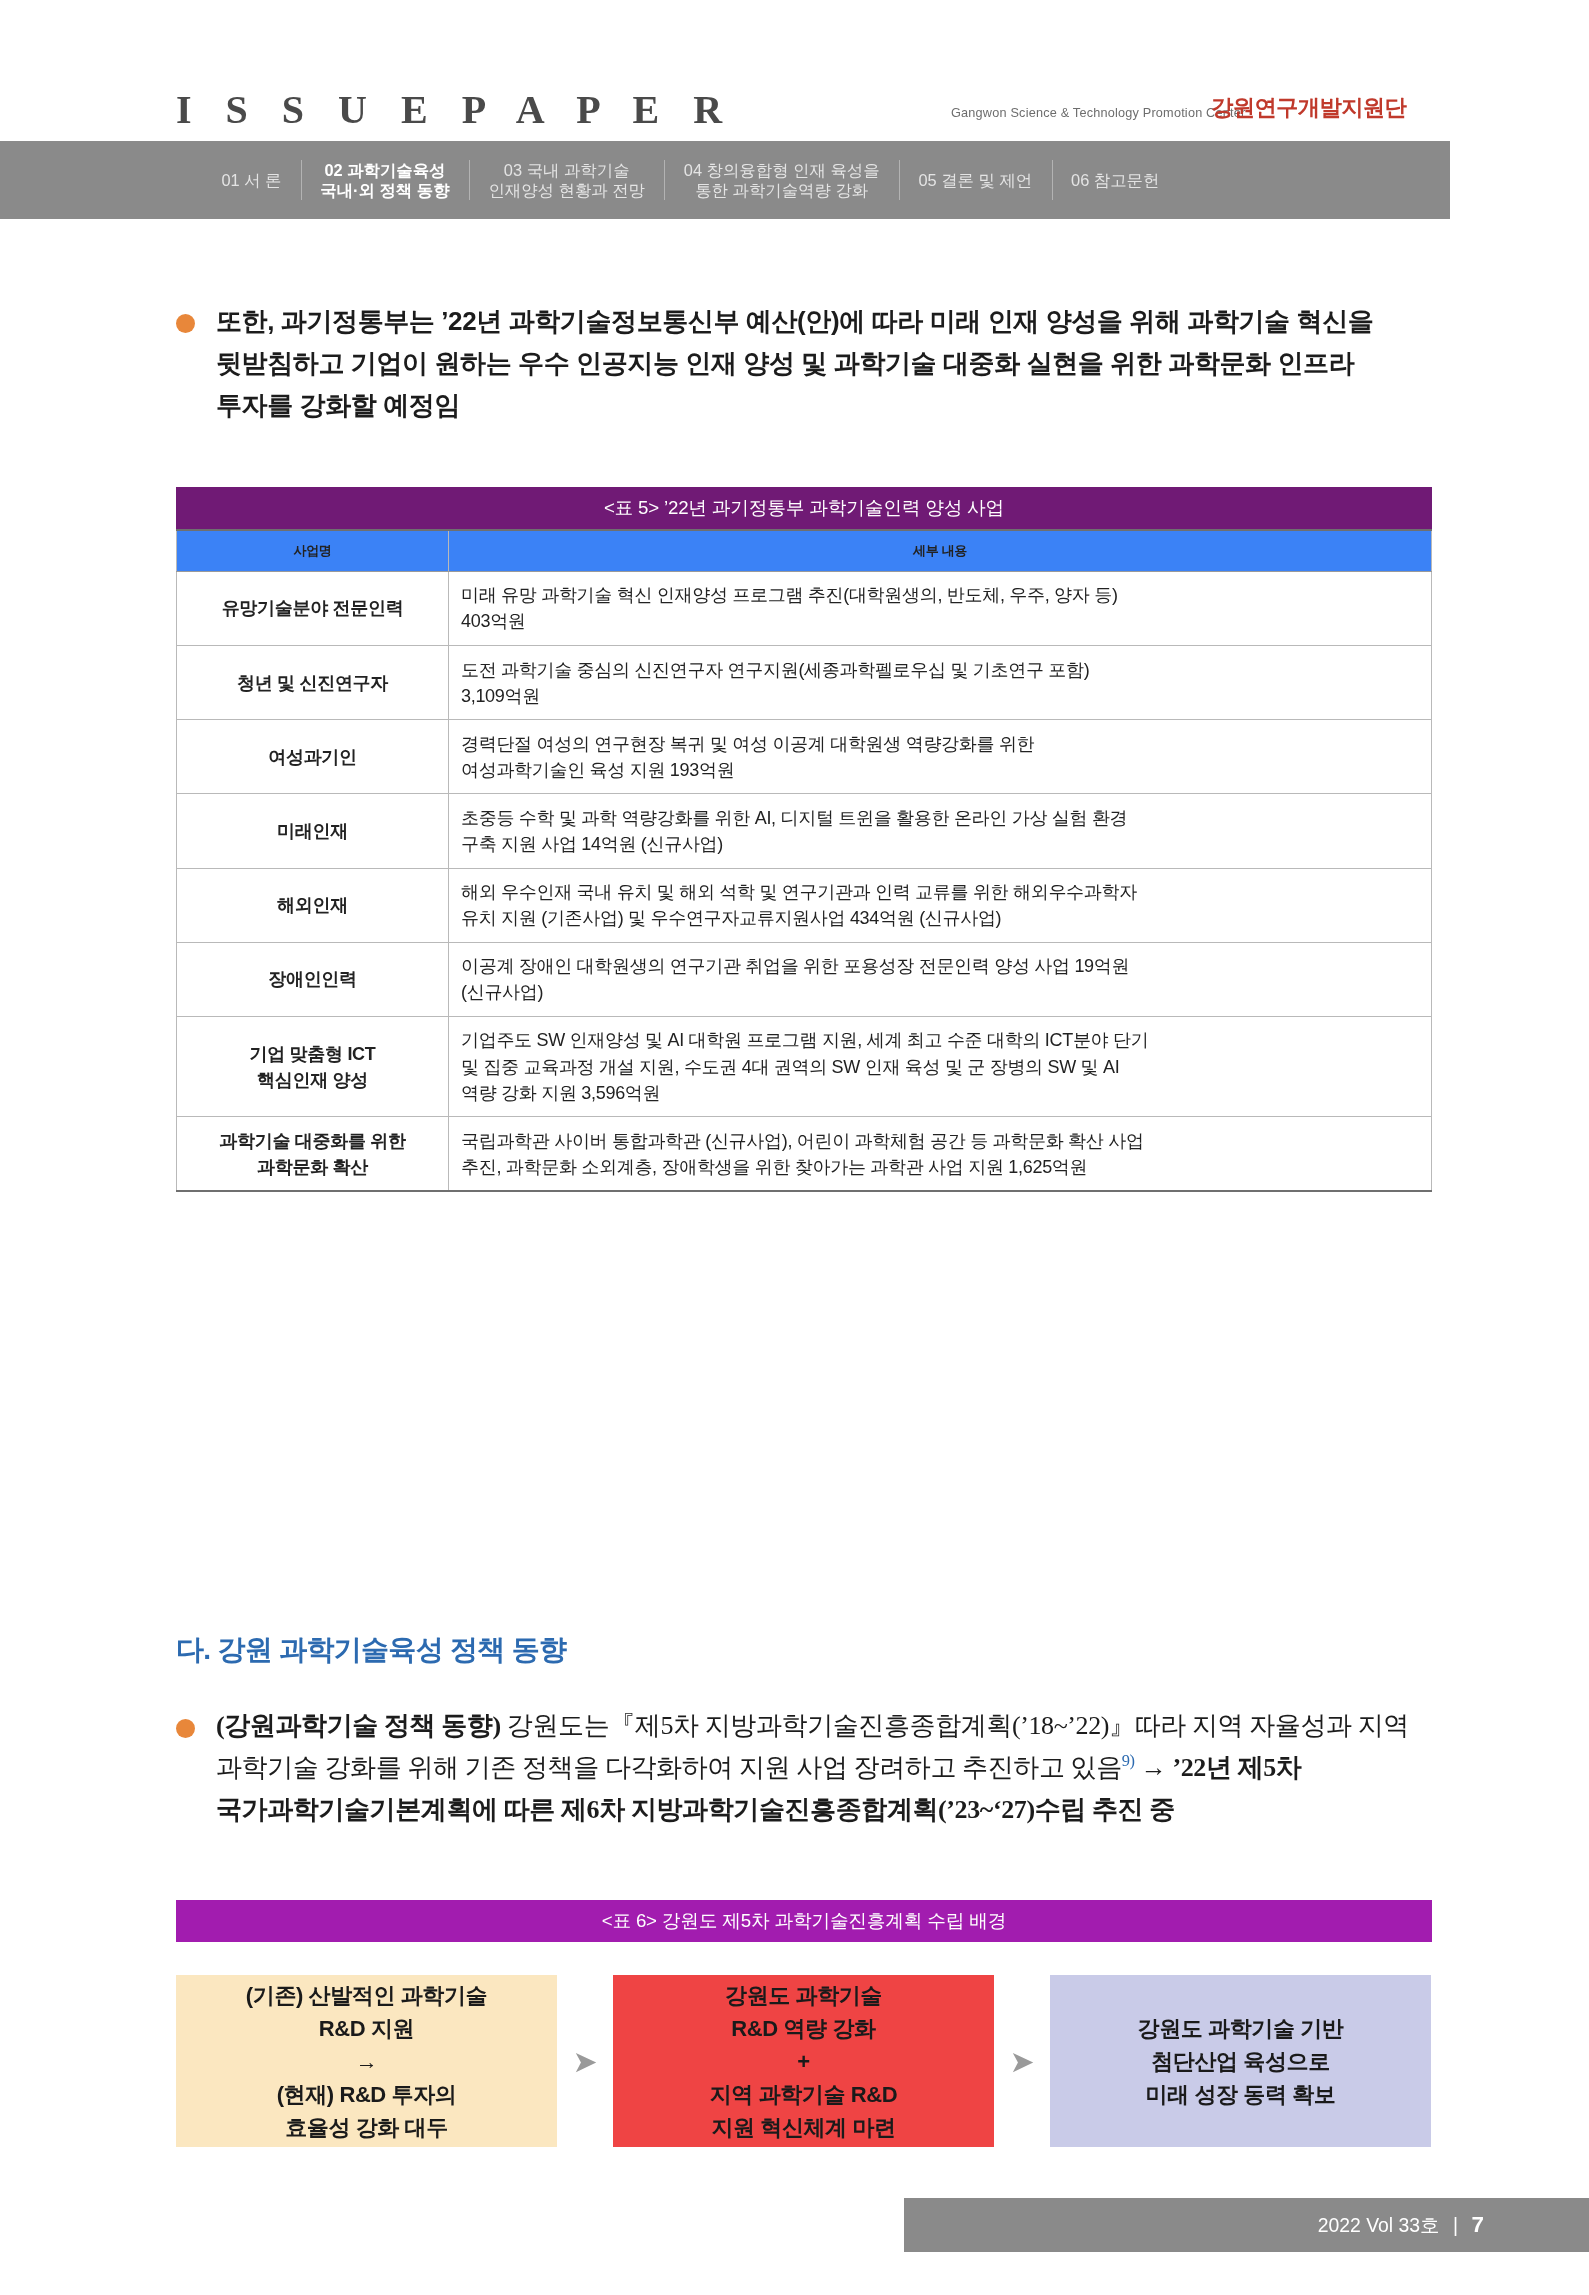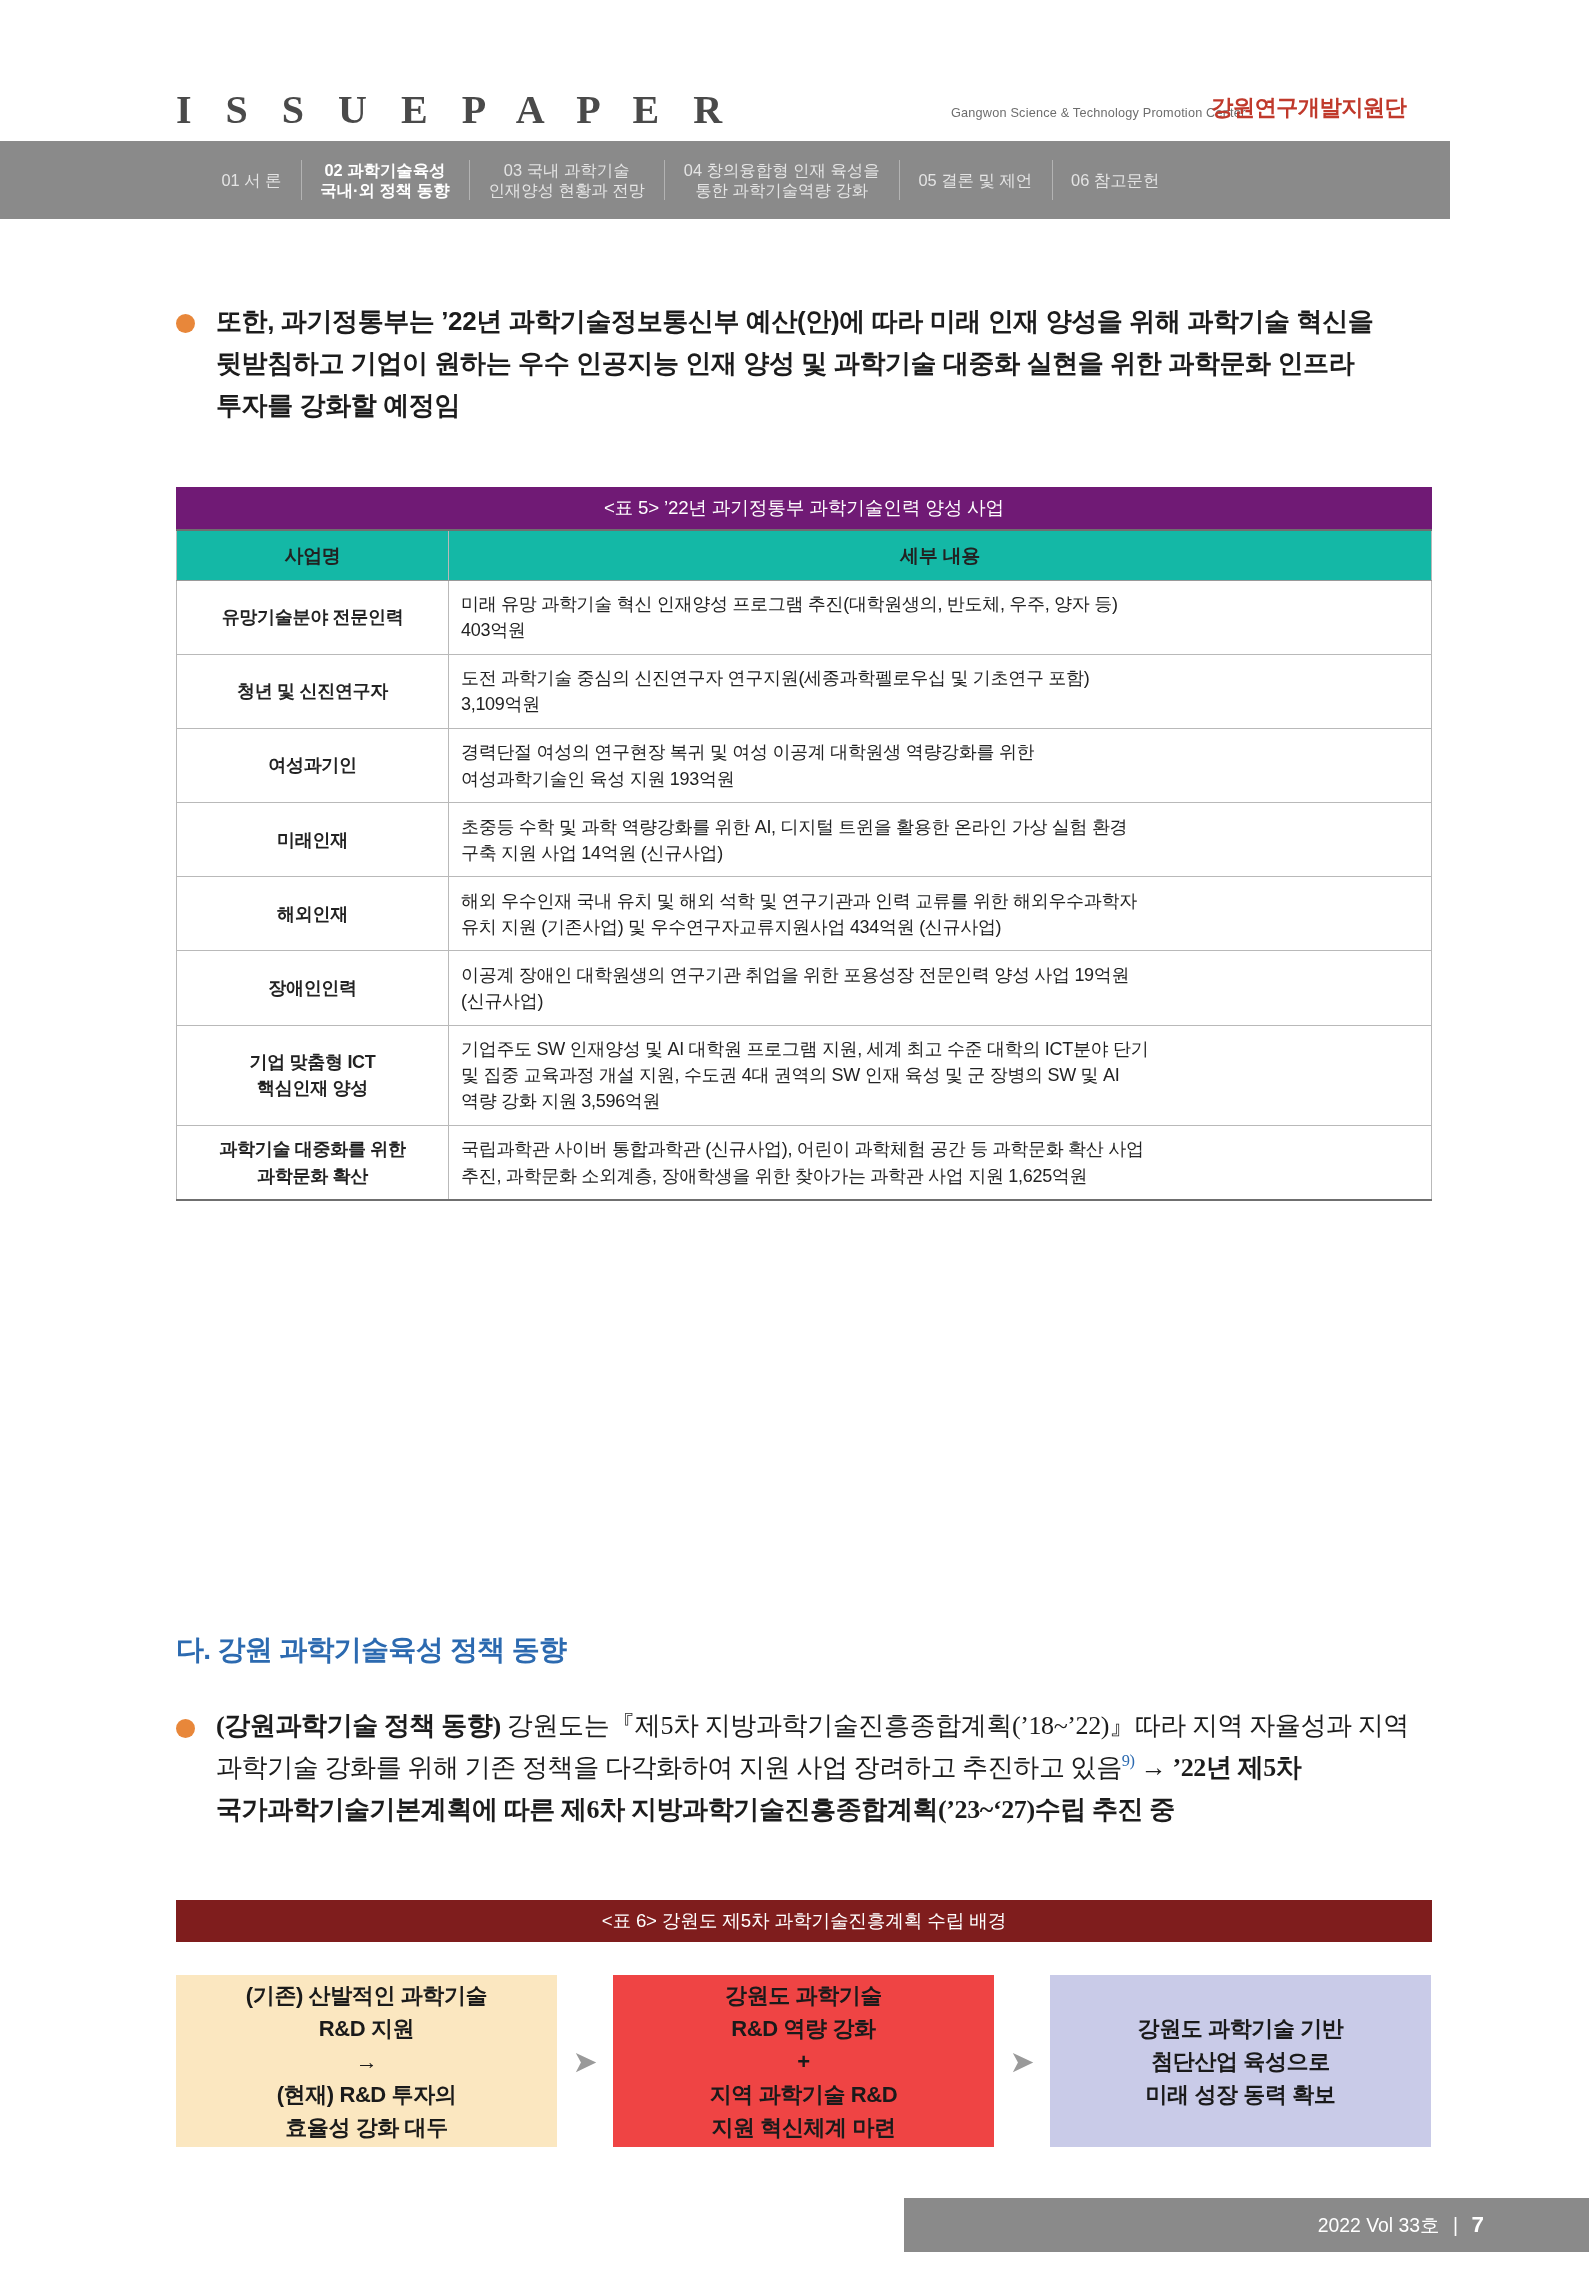--- a/index.html
+++ b/index.html
@@ -155,24 +155,24 @@
     font-size: 18px;
   }
   table.t5 th, table.t5 td {
     border: 0.7px solid #b9b9b9;
     padding: 10.5px 12px;
     vertical-align: middle;
     letter-spacing: -0.3px;
     line-height: 1.45;
   }
   table.t5 thead th {
-    background: #14b8a6;
+    background: #3b82f6;
     font-weight: 700;
     text-align: center;
-    font-size: 19px;
+    font-size: 13px;
     border-top: 2.2px solid #6f6f6f;
     border-bottom: 0.7px solid #9a9a9a;
     margin-left: 36px;
   }
   table.t5 td.name {
     text-align: center;
     font-weight: 700;
     width: 247px;
     white-space: pre-line;
   }
@@ -217,21 +217,21 @@
     color: #2c6ab0;
   }
 
   
   .tbl6-caption {
     position: absolute;
     left: 176px;
     top: 1682px;
     width: 1256px;
     height: 42px;
-    background: #7f1d1d;
+    background: #a21caf;
     color: #fff;
     font-size: 18.7px;
     display: flex;
     align-items: center;
     justify-content: center;
     letter-spacing: -0.2px;
   }
   .flow {
     position: absolute;
     left: 176px;

